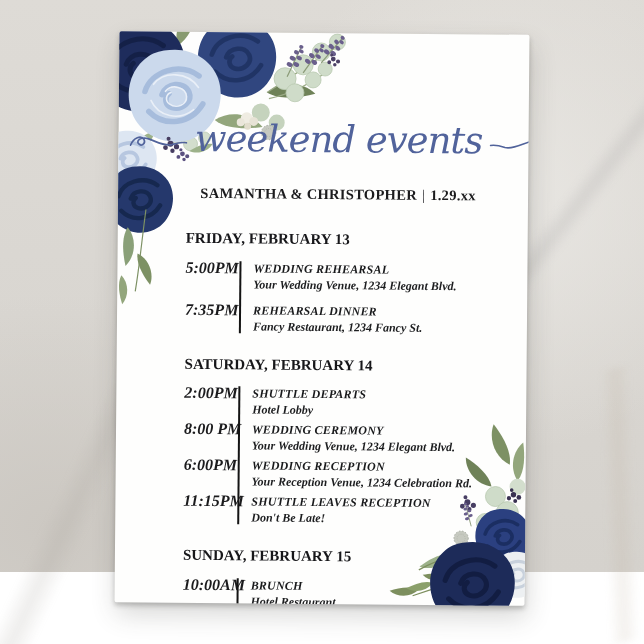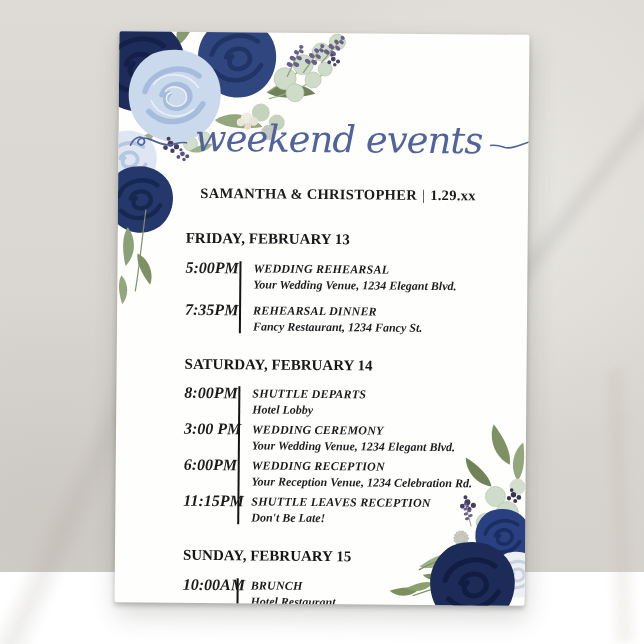--- a/index.html
+++ b/index.html
@@ -229,28 +229,28 @@
             </div>
           </div>
         </div>
       </section>
 
       <section class="day day--saturday">
         <h2 class="day-h">SATURDAY, FEBRUARY 14</h2>
         <div class="events">
           <div class="vbar"></div>
           <div class="event">
-            <div class="time">8:00PM</div>
+            <div class="time">2:00PM</div>
             <div class="ev-text">
               <div class="ev-title">SHUTTLE DEPARTS</div>
               <div class="ev-detail">Hotel Lobby</div>
             </div>
           </div>
           <div class="event">
-            <div class="time">3:00 PM</div>
+            <div class="time">8:00 PM</div>
             <div class="ev-text">
               <div class="ev-title">WEDDING CEREMONY</div>
               <div class="ev-detail">Your Wedding Venue, 1234 Elegant Blvd.</div>
             </div>
           </div>
           <div class="event">
             <div class="time">6:00PM</div>
             <div class="ev-text">
               <div class="ev-title">WEDDING RECEPTION</div>
               <div class="ev-detail">Your Reception Venue, 1234 Celebration Rd.</div>

